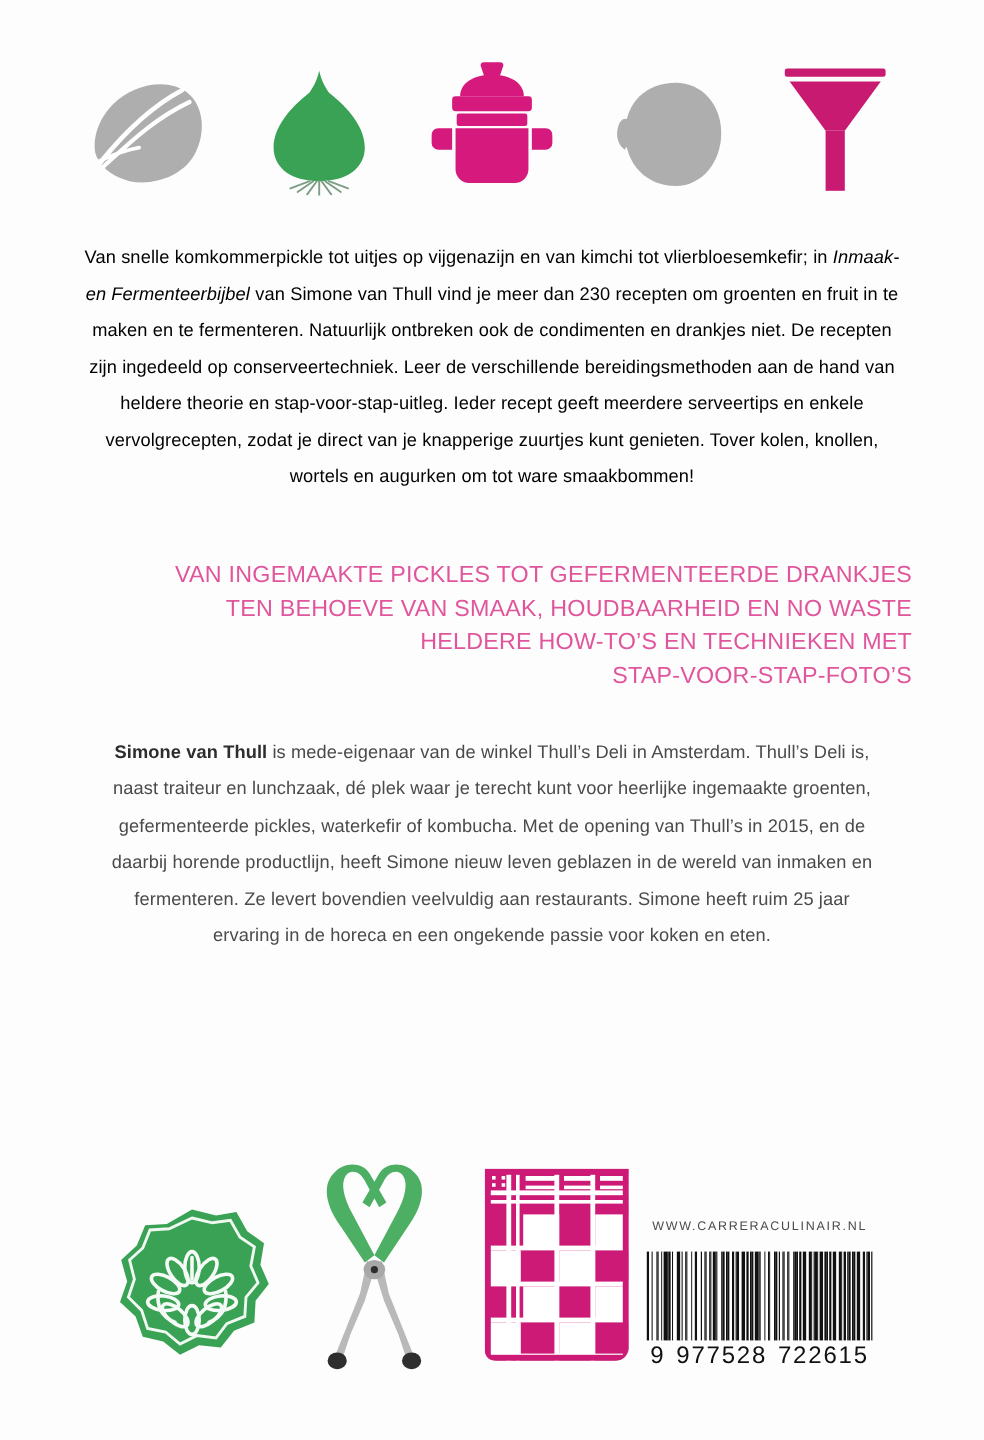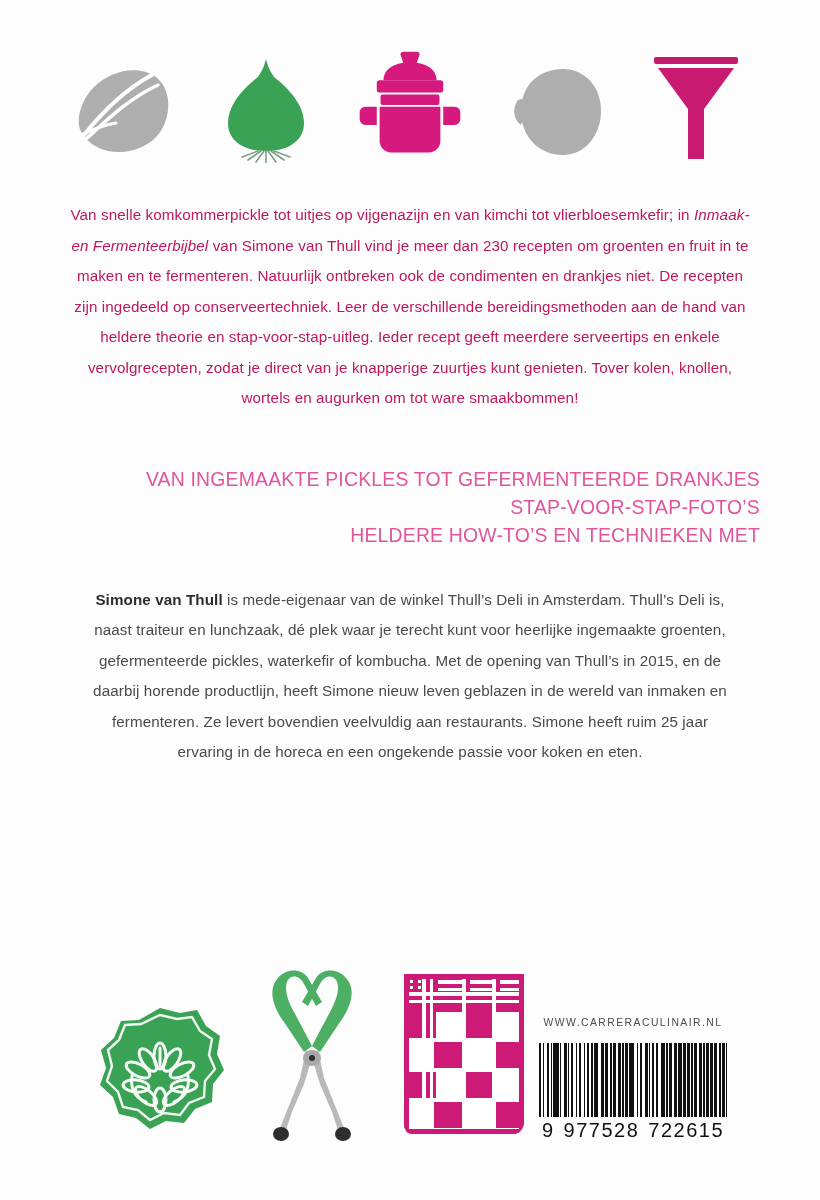--- a/index.html
+++ b/index.html
@@ -43,21 +43,21 @@
     justify-content: center;
   }
   .top-icons svg { display: block; }
 
   
   .blurb {
     padding: 0 68px;
     text-align: center;
     font-size: 15.2px;
     line-height: 30.5px;
-    color: #be185d;
+    color: #000000;
     letter-spacing: 0.1px;
   }
   .blurb em { font-style: italic; }
 
   
   .tagline {
     margin-top: 36px;
     padding: 0 60px;
     text-align: center;
     color: #e0559c;
@@ -204,22 +204,23 @@
       </svg>
     </div>
   </div>
 
   <p class="blurb">
     <span>Van snelle komkommerpickle tot uitjes op vijgenazijn en van kimchi tot vlierbloesemkefir; in </span><em>Inmaak- en Fermenteerbijbel</em><span> van Simone van Thull vind je meer dan 230 recepten om groenten en fruit in te maken en te fermenteren. Natuurlijk ontbreken ook de condimenten en drankjes niet. De recepten zijn ingedeeld op conserveertechniek. Leer de verschillende bereidingsmethoden aan de hand van heldere theorie en stap-voor-stap-uitleg. Ieder recept geeft meerdere serveertips en enkele vervolgrecepten, zodat je direct van je knapperige zuurtjes kunt genieten. Tover kolen, knollen, wortels en augurken om tot ware smaakbommen!</span>
   </p>
 
   <div class="tagline" style="color: rgb(224, 85, 156);">
     <span class="tl-line">VAN INGEMAAKTE PICKLES TOT GEFERMENTEERDE DRANKJES</span>
+    <span class="tl-line">TEN BEHOEVE VAN SMAAK, HOUDBAARHEID EN NO WASTE</span>
+    <span class="tl-line">HELDERE HOW-TO’S EN TECHNIEKEN MET</span>
     <span class="tl-line">STAP-VOOR-STAP-FOTO’S</span>
-    <span class="tl-line">HELDERE HOW-TO’S EN TECHNIEKEN MET</span>
   </div>
 
   <p class="bio">
     <b>Simone van Thull</b><span> is mede-eigenaar van de winkel Thull’s Deli in Amsterdam. Thull’s Deli is, naast traiteur en lunchzaak, dé plek waar je terecht kunt voor heerlijke ingemaakte groenten, gefermenteerde pickles, waterkefir of kombucha. Met de opening van Thull’s in 2015, en de daarbij horende productlijn, heeft Simone nieuw leven geblazen in de wereld van inmaken en fermenteren. Ze levert bovendien veelvuldig aan restaurants. Simone heeft ruim 25 jaar ervaring in de horeca en een ongekende passie voor koken en eten.</span>
   </p>
 
   <div class="bottom">
 
     <div class="bottom-icons">
 

